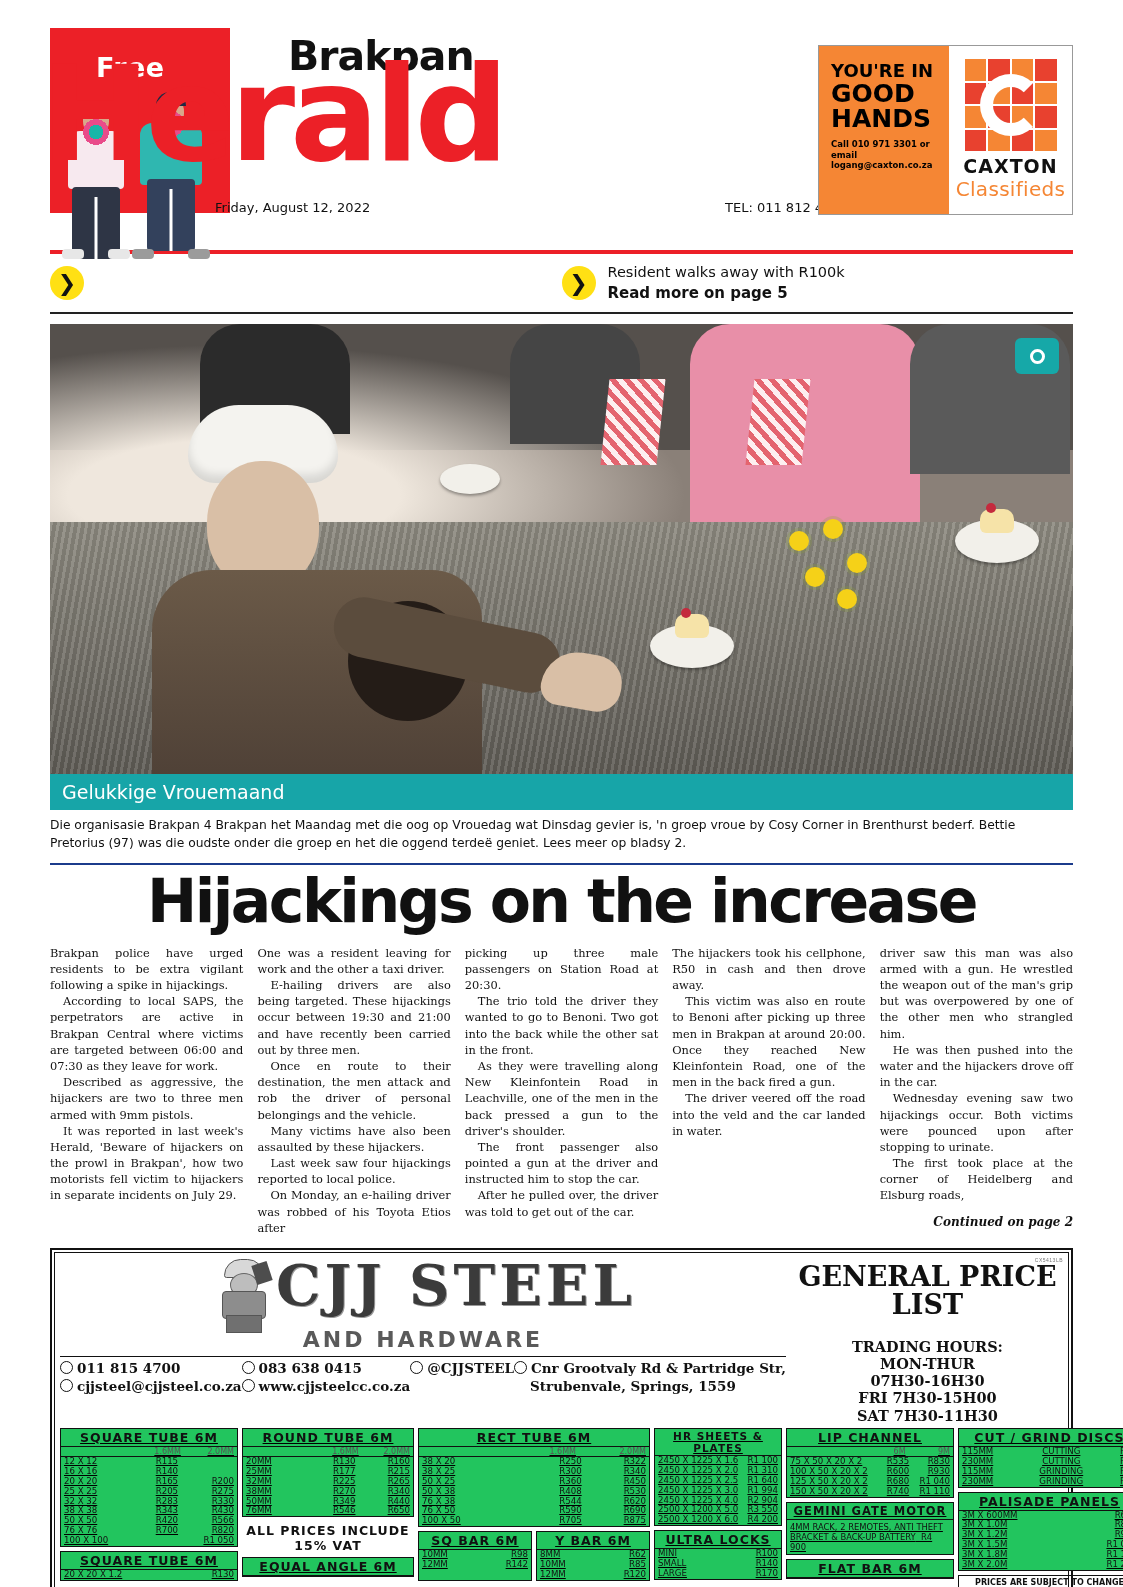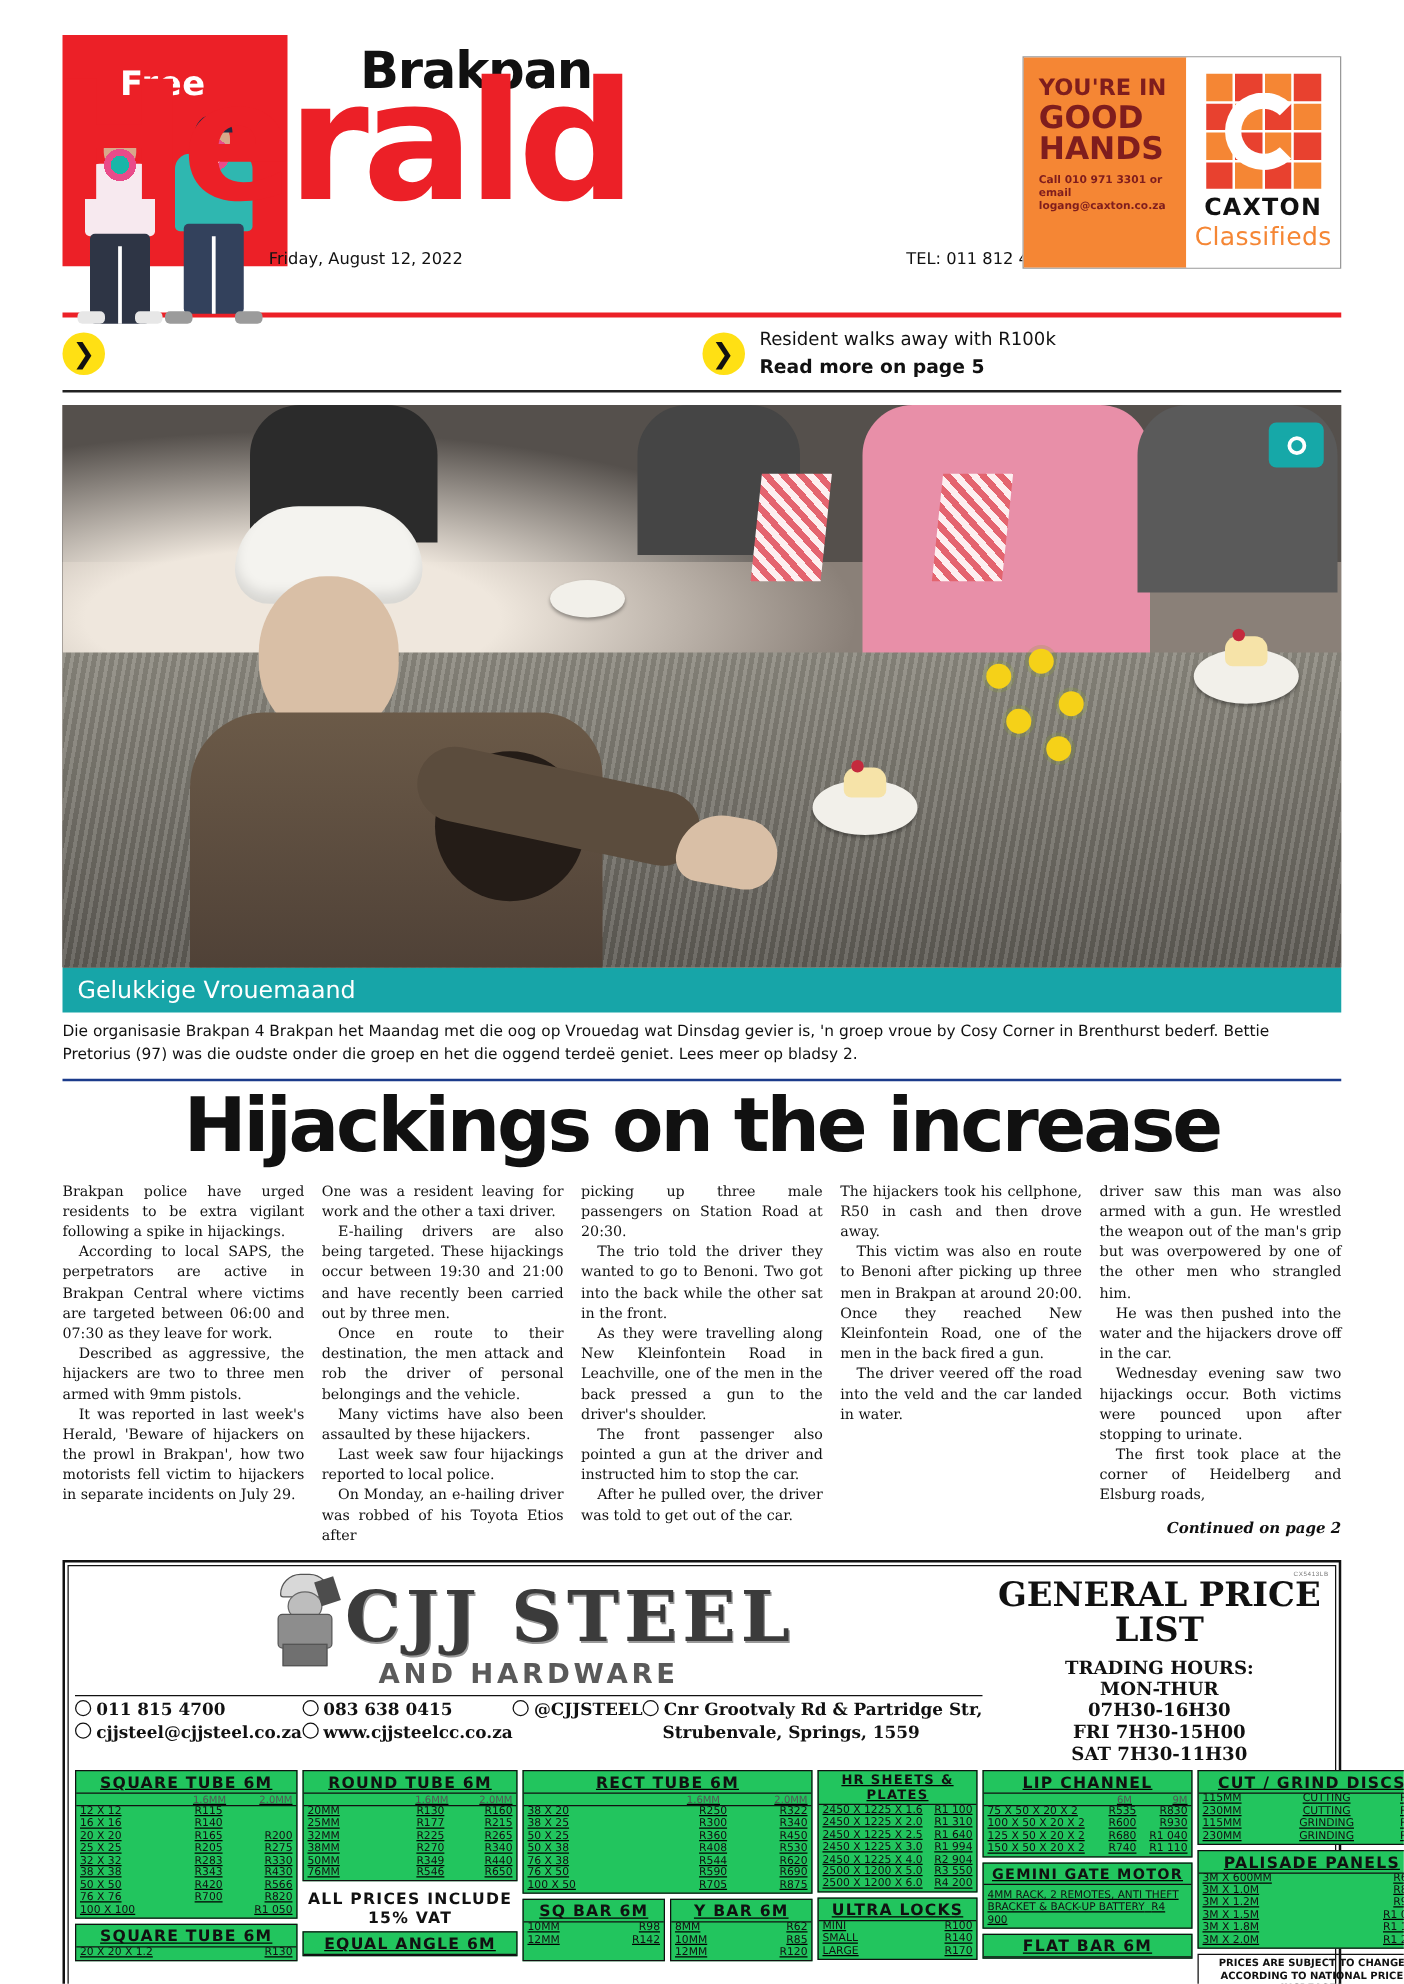--- a/index.html
+++ b/index.html
@@ -19,21 +19,21 @@
   .p-shoe{position:absolute;bottom:-4px;width:22px;height:10px;background:#e7e7e7;border-radius:4px;}
   .p-cap{position:absolute;top:-5px;left:50%;transform:translateX(-50%);width:30px;height:14px;background:#1f2a44;border-radius:14px 14px 0 0;}
   .p-logo{position:absolute;top:14px;left:50%;transform:translateX(-50%);width:26px;height:26px;}
   .brakpan{font-family:"DejaVu Sans",sans-serif;font-weight:700;font-size:41px;color:#111;letter-spacing:-1px;position:absolute;left:238px;top:32px;}
   .herald{font-family:"DejaVu Sans",sans-serif;font-weight:700;font-size:132px;line-height:.8;color:#ec2027;letter-spacing:-5px;position:absolute;left:-10px;top:62px;}
   .mast-date{position:absolute;left:165px;top:200px;font-size:13px;color:#111;font-family:"DejaVu Sans",sans-serif;}
   .mast-tel{position:absolute;left:675px;top:200px;font-size:13px;color:#111;font-family:"DejaVu Sans",sans-serif;}
 
   
   .caxton{position:absolute;right:0;top:45px;width:255px;height:170px;border:1px solid #999;background:#fff;box-sizing:border-box;display:flex;}
-  .cax-left{width:130px;background:#f58634;color:#7f1d1d;padding:16px 0 16px 12px;box-sizing:border-box;}
+  .cax-left{width:130px;background:#f58634;color:#000000;padding:16px 0 16px 12px;box-sizing:border-box;}
   .cax-l1{font-family:"DejaVu Sans",sans-serif;font-weight:700;font-size:18px;line-height:1.05;}
   .cax-l2{font-family:"DejaVu Sans",sans-serif;font-weight:700;font-size:25px;line-height:1.0;}
   .cax-l3{font-family:"DejaVu Sans",sans-serif;font-weight:700;font-size:25px;line-height:1.0;}
   .cax-call{font-size:8.5px;font-weight:700;margin-top:8px;line-height:1.25;font-family:"DejaVu Sans",sans-serif;}
   .cax-right{flex:1;display:flex;flex-direction:column;align-items:center;justify-content:center;background:#fff;}
   .cax-grid{width:92px;height:92px;display:grid;grid-template-columns:repeat(4,1fr);grid-template-rows:repeat(4,1fr);gap:2px;position:relative;}
   .cax-grid i{display:block;}
   .cax-c{position:absolute;left:50%;top:50%;transform:translate(-50%,-50%);width:62px;height:62px;border-radius:50%;border:13px solid #fff;border-right-color:transparent;box-sizing:border-box;}
   .cax-name{font-family:"DejaVu Sans",sans-serif;font-weight:700;font-size:19px;color:#111;letter-spacing:1px;margin-top:4px;}
   .cax-sub{font-family:"DejaVu Sans",sans-serif;font-size:20px;color:#f58634;letter-spacing:.3px;}
@@ -88,37 +88,37 @@
   .col{flex:1;font-family:"DejaVu Serif",serif;font-size:11.4px;line-height:1.42;color:#111;text-align:justify;position:relative;}
   .col p{margin:0;text-indent:13px;}
   .col p.first{text-indent:0;}
   .contd{text-align:right;font-style:italic;font-weight:700;font-family:"DejaVu Serif",serif;font-size:12px;margin-top:10px;}
 
   
   .cjj{margin:12px 50px 0 50px;border:2px solid #111;padding:2px;box-sizing:border-box;}
   .cjj-inner{border:1px solid #111;padding:4px 5px 5px 5px;}
   .cjj-top{display:flex;}
   .cjj-left{flex:0 0 672px;}
-  .cjj-logo-row{display:flex;align-items:center;justify-content:center;position:relative;height:74px;}
+  .cjj-logo-row{display:flex;align-items:flex-start;justify-content:center;position:relative;height:74px;}
   .worker{width:66px;height:74px;position:relative;flex:0 0 66px;}
   .w-helmet{position:absolute;left:14px;top:2px;width:38px;height:17px;border-radius:19px 19px 3px 3px;background:#d8d8d8;border:1px solid #555;}
   .w-face{position:absolute;left:20px;top:16px;width:26px;height:22px;border-radius:50%;background:#bdbdbd;border:1px solid #666;}
   .w-body{position:absolute;left:12px;top:34px;width:42px;height:26px;background:#8d8d8d;border:1px solid #555;border-radius:4px;}
   .w-legs{position:absolute;left:16px;top:58px;width:34px;height:16px;background:#707070;border:1px solid #555;}
   .w-drill{position:absolute;left:44px;top:6px;width:16px;height:20px;background:#4d4d4d;transform:rotate(-18deg);}
   .cjj-name{font-family:"DejaVu Serif",serif;font-weight:700;font-size:56px;letter-spacing:4px;color:#3b3b3b;line-height:1;text-shadow:1px 1px 0 #999;}
   .cjj-sub{font-family:"DejaVu Sans",sans-serif;font-weight:700;font-size:22px;letter-spacing:3px;color:#5a5a5a;text-align:center;margin-top:-4px;}
   .cjj-contact{border-top:1px solid #111;margin-top:4px;padding-top:3px;display:flex;justify-content:space-between;font-family:"DejaVu Serif",serif;font-weight:700;font-size:13.5px;color:#111;}
   .cc-col{display:flex;flex-direction:column;gap:2px;}
   .cc-line{white-space:nowrap;}
   .ic{display:inline-block;width:11px;height:11px;border-radius:50%;border:1.5px solid #111;margin-right:4px;vertical-align:-1px;}
 
   .cjj-right{flex:1;padding-left:6px;}
   .gpl{font-family:"DejaVu Serif",serif;font-weight:700;text-align:center;font-size:27px;line-height:1.02;color:#111;}
-  .gpl-hours{font-family:"DejaVu Serif",serif;font-weight:700;text-align:center;font-size:14.5px;line-height:1.18;margin-top:8px;color:#111;}
+  .gpl-hours{font-family:"DejaVu Serif",serif;font-weight:700;text-align:center;font-size:14.5px;line-height:1.18;margin-top:20px;color:#111;}
   .stamp{font-size:5px;text-align:right;color:#777;letter-spacing:.5px;}
 
   
   .tbl{border:1.5px solid #111;margin-bottom:4px;background:#22c55e;text-decoration:underline;}
   .tbl h4{margin:0;font-family:"DejaVu Sans",sans-serif;font-weight:700;font-size:12.5px;text-align:center;letter-spacing:1px;padding:1px 0;border-bottom:1.5px solid #111;color:#111;}
   .tbl .hdrow{display:flex;font-size:8px;font-family:"DejaVu Sans",sans-serif;color:#555;border-bottom:1px solid #111;padding:0 3px;}
   .tbl .hdrow span{text-align:right;}
   .tbl table{width:100%;border-collapse:collapse;font-family:"DejaVu Sans",sans-serif;font-size:8.6px;color:#111;}
   .tbl td{padding:0 3px;line-height:1.16;white-space:nowrap;}
   .tbl td.r{text-align:right;}

